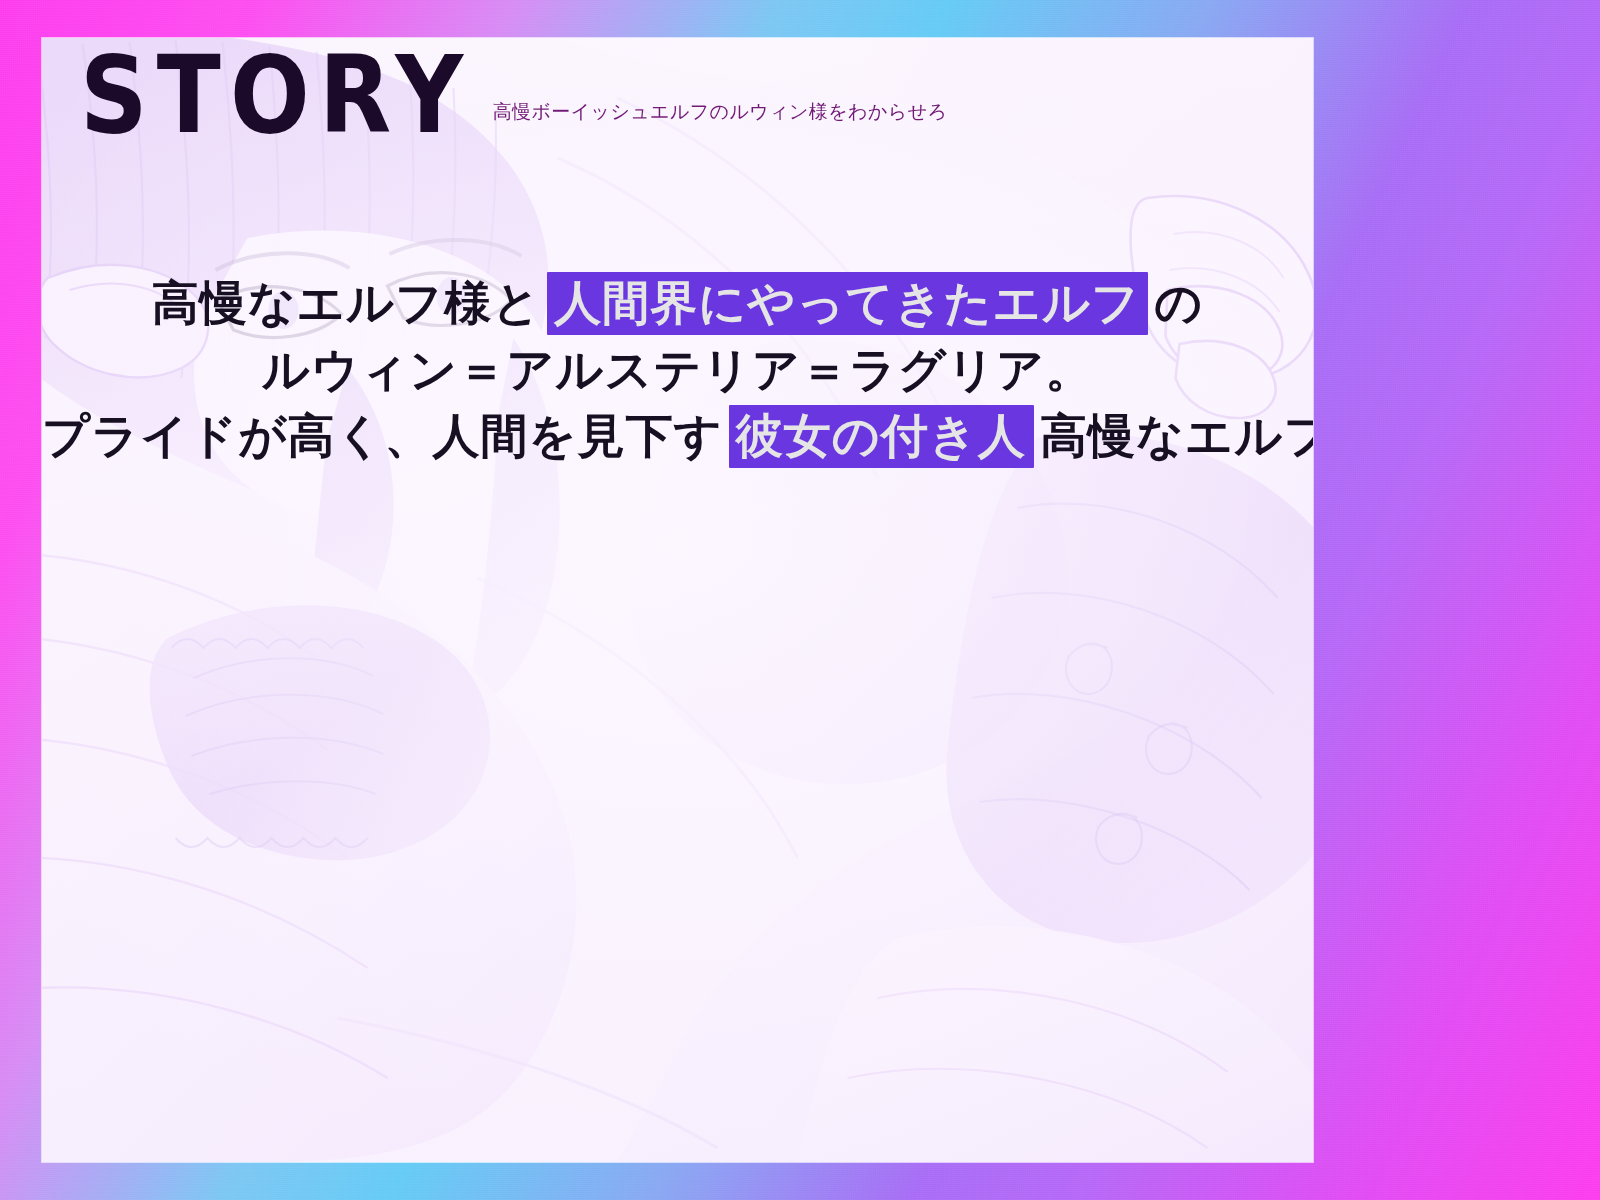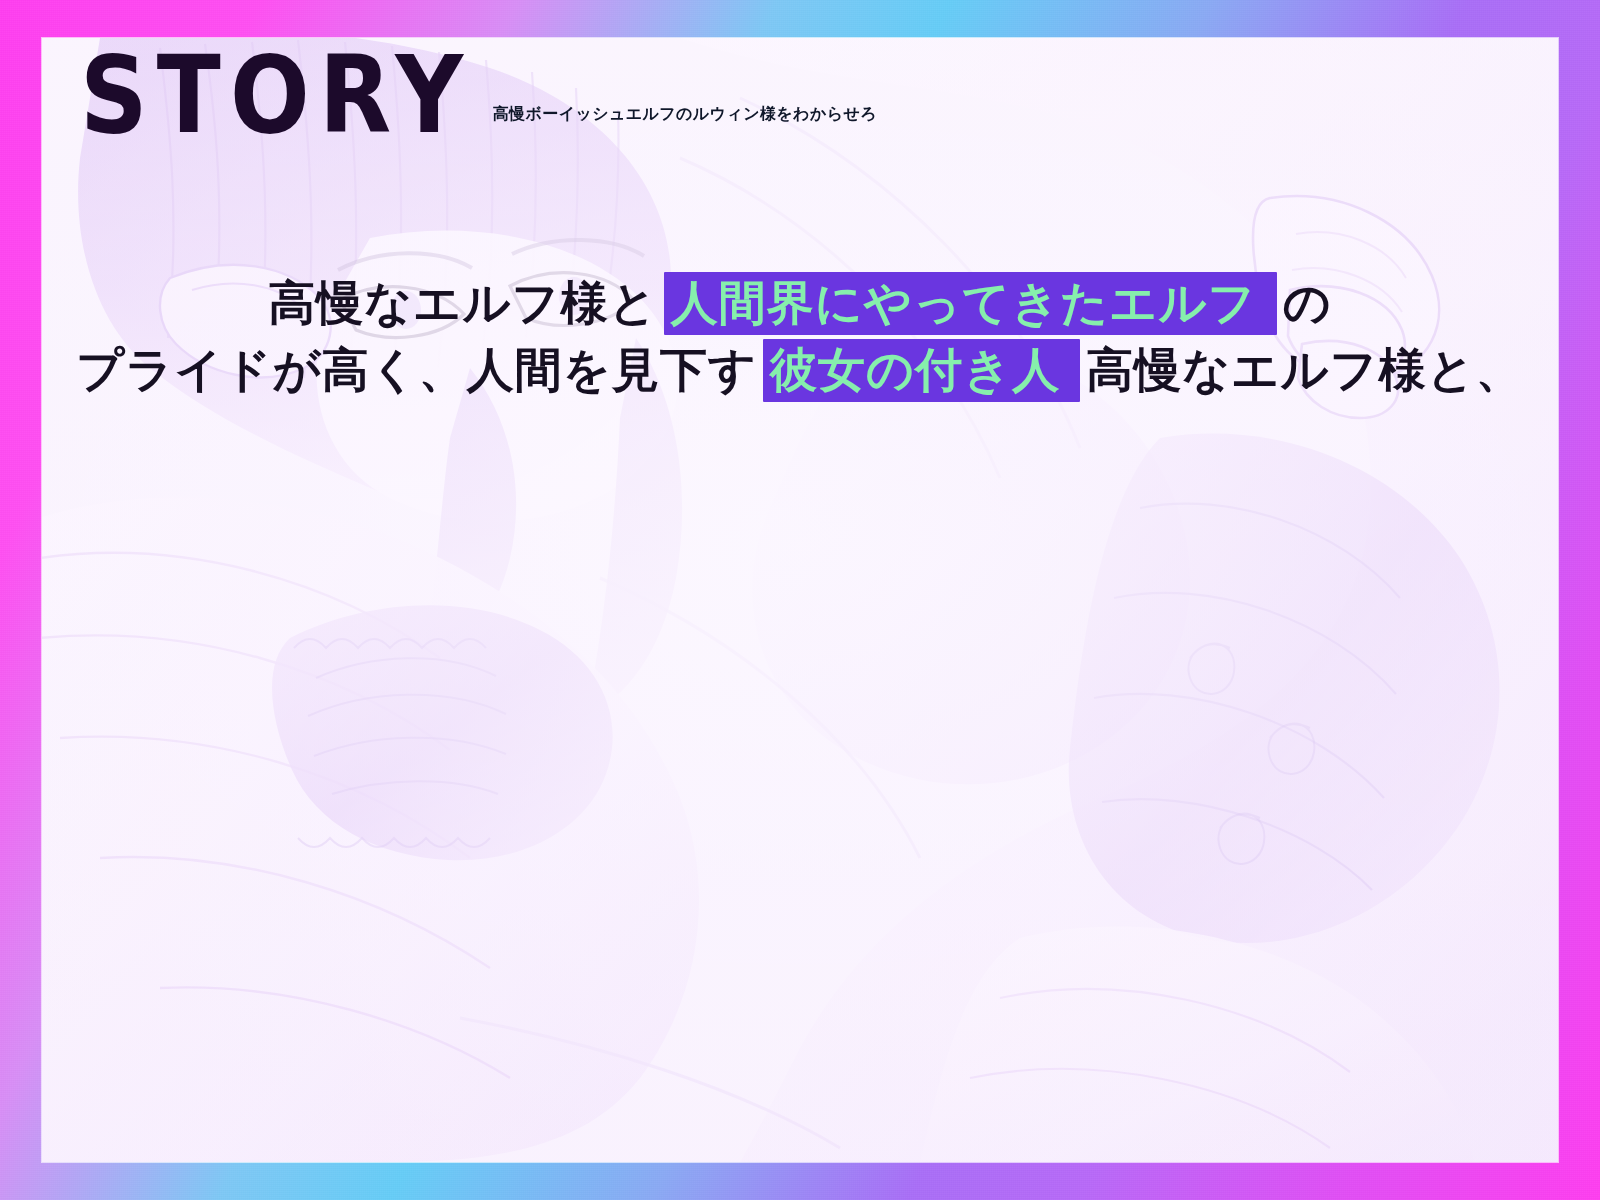--- a/index.html
+++ b/index.html
@@ -42,21 +42,21 @@
       repeating-linear-gradient(0deg, rgba(255,255,255,.10) 0 1px, rgba(0,0,0,.04) 1px 2px),
       repeating-linear-gradient(90deg, rgba(255,255,255,.08) 0 1px, rgba(0,0,0,.03) 1px 2px);
     pointer-events: none;
   }
 
   
   #panel {
     position: absolute;
     left: 42px;
     top: 38px;
-    width: 1516px;
+    width: 1271px;
     height: 1124px;
     background: #f7f0fb;
     overflow: hidden;
     box-shadow: 0 0 0 1px rgba(255,255,255,.65);
   }
 
   
   #art { position: absolute; inset: 0; overflow: hidden; }
   #art svg { position: absolute; inset: 0; width: 100%; height: 100%; display: block; }
 
@@ -88,23 +88,23 @@
     color: #1c0a2b;
     transform: scaleY(1.16) scaleX(1.02);
     transform-origin: left bottom;
     white-space: nowrap;
   }
   #subtitle {
     padding-bottom: 20px;
     margin-left: 10px;
   }
   .sub-line {
-    font-size: 16px;
-    font-weight: 700;
-    color: #0f172a;
+    font-size: 19px;
+    font-weight: 400;
+    color: #701a75;
     line-height: 1.75;
     letter-spacing: .4px;
     white-space: nowrap;
   }
 
   
   #body-copy {
     position: absolute;
     left: 0;
     right: 0;
@@ -119,22 +119,22 @@
     font-size: 47px;
     font-weight: 700;
     color: #161022;
     line-height: 1.42;
     letter-spacing: 1px;
     white-space: nowrap;
   }
 
   .hl {
     background: #6a36e0;
-    color: #86efac;
-    padding: 3px 20px 5px 7px;
+    color: #e5e5e5;
+    padding: 3px 8px 5px 7px;
     margin: 0 6px;
     border-radius: 1px;
     box-decoration-break: clone;
     text-align: center;
     -webkit-box-decoration-break: clone;
   }
 </style>
 </head>
 <body>
 
@@ -290,18 +290,19 @@
     <div id="header">
       <div id="story-title">STORY</div>
       <div id="subtitle">
         <div class="sub-line">高慢ボーイッシュエルフのルウィン様をわからせろ</div>
       </div>
     </div>
 
     <div id="body-copy">
         <div class="para">
           <div class="line"><span>高慢なエルフ様と</span><span class="hl">人間界にやってきたエルフ</span><span>の</span></div>
+          <div class="line"><span>ルウィン＝アルステリア＝ラグリア。</span></div>
           <div class="line"><span>プライドが高く、人間を見下す</span><span class="hl">彼女の付き人</span><span>高慢なエルフ様と、</span></div>
         </div>
       </div>
 
   </div>
 </div>
 
 </body></html>

